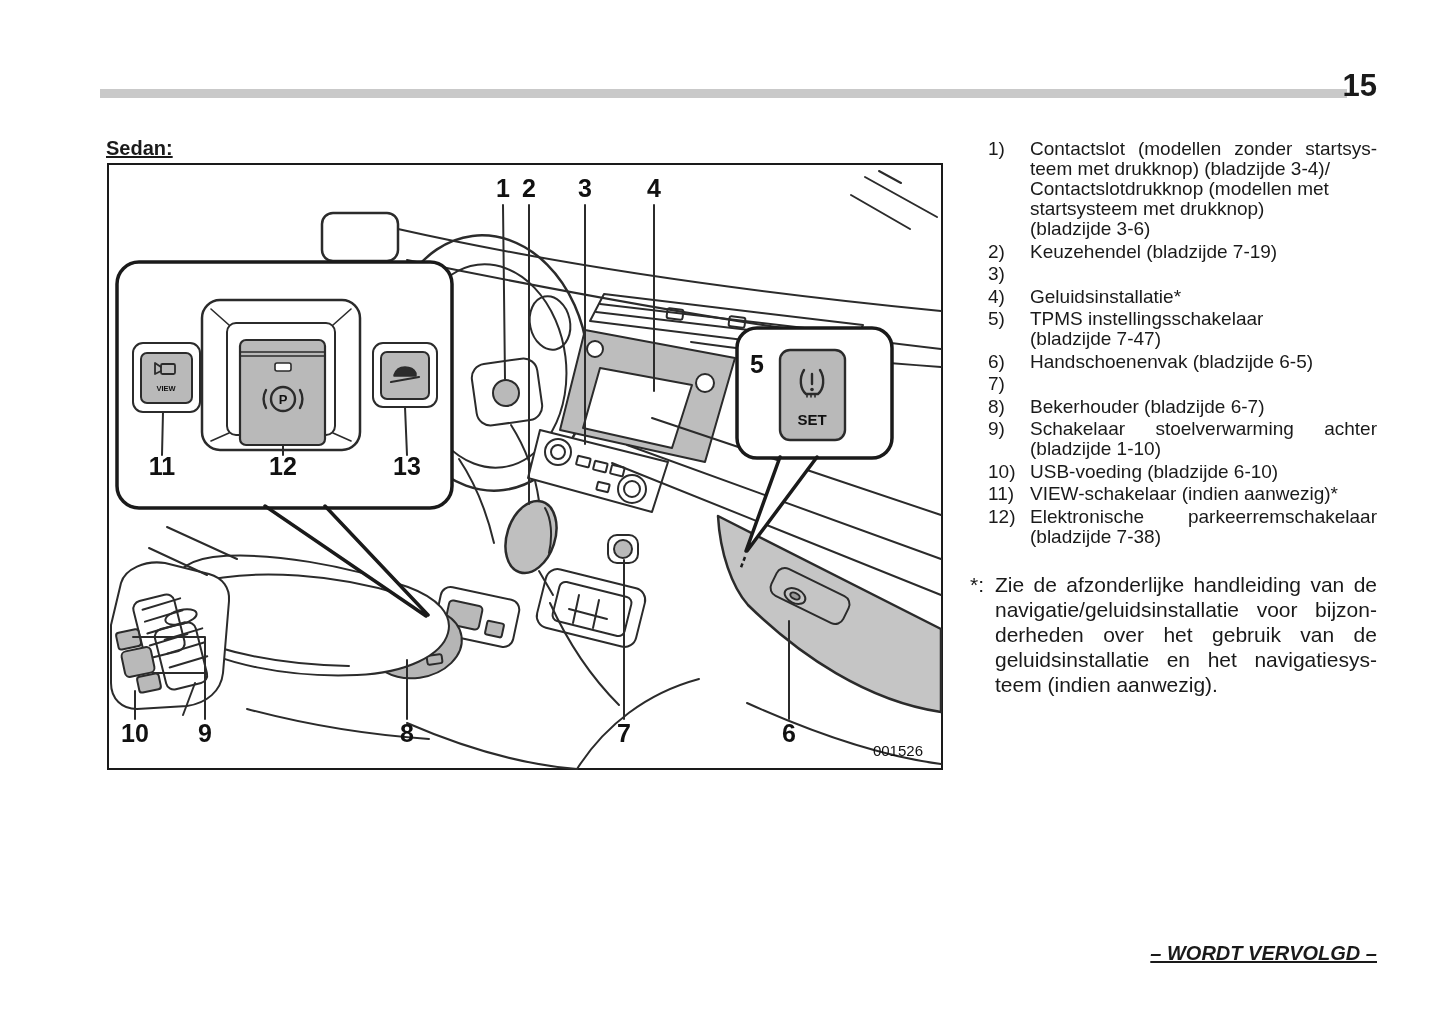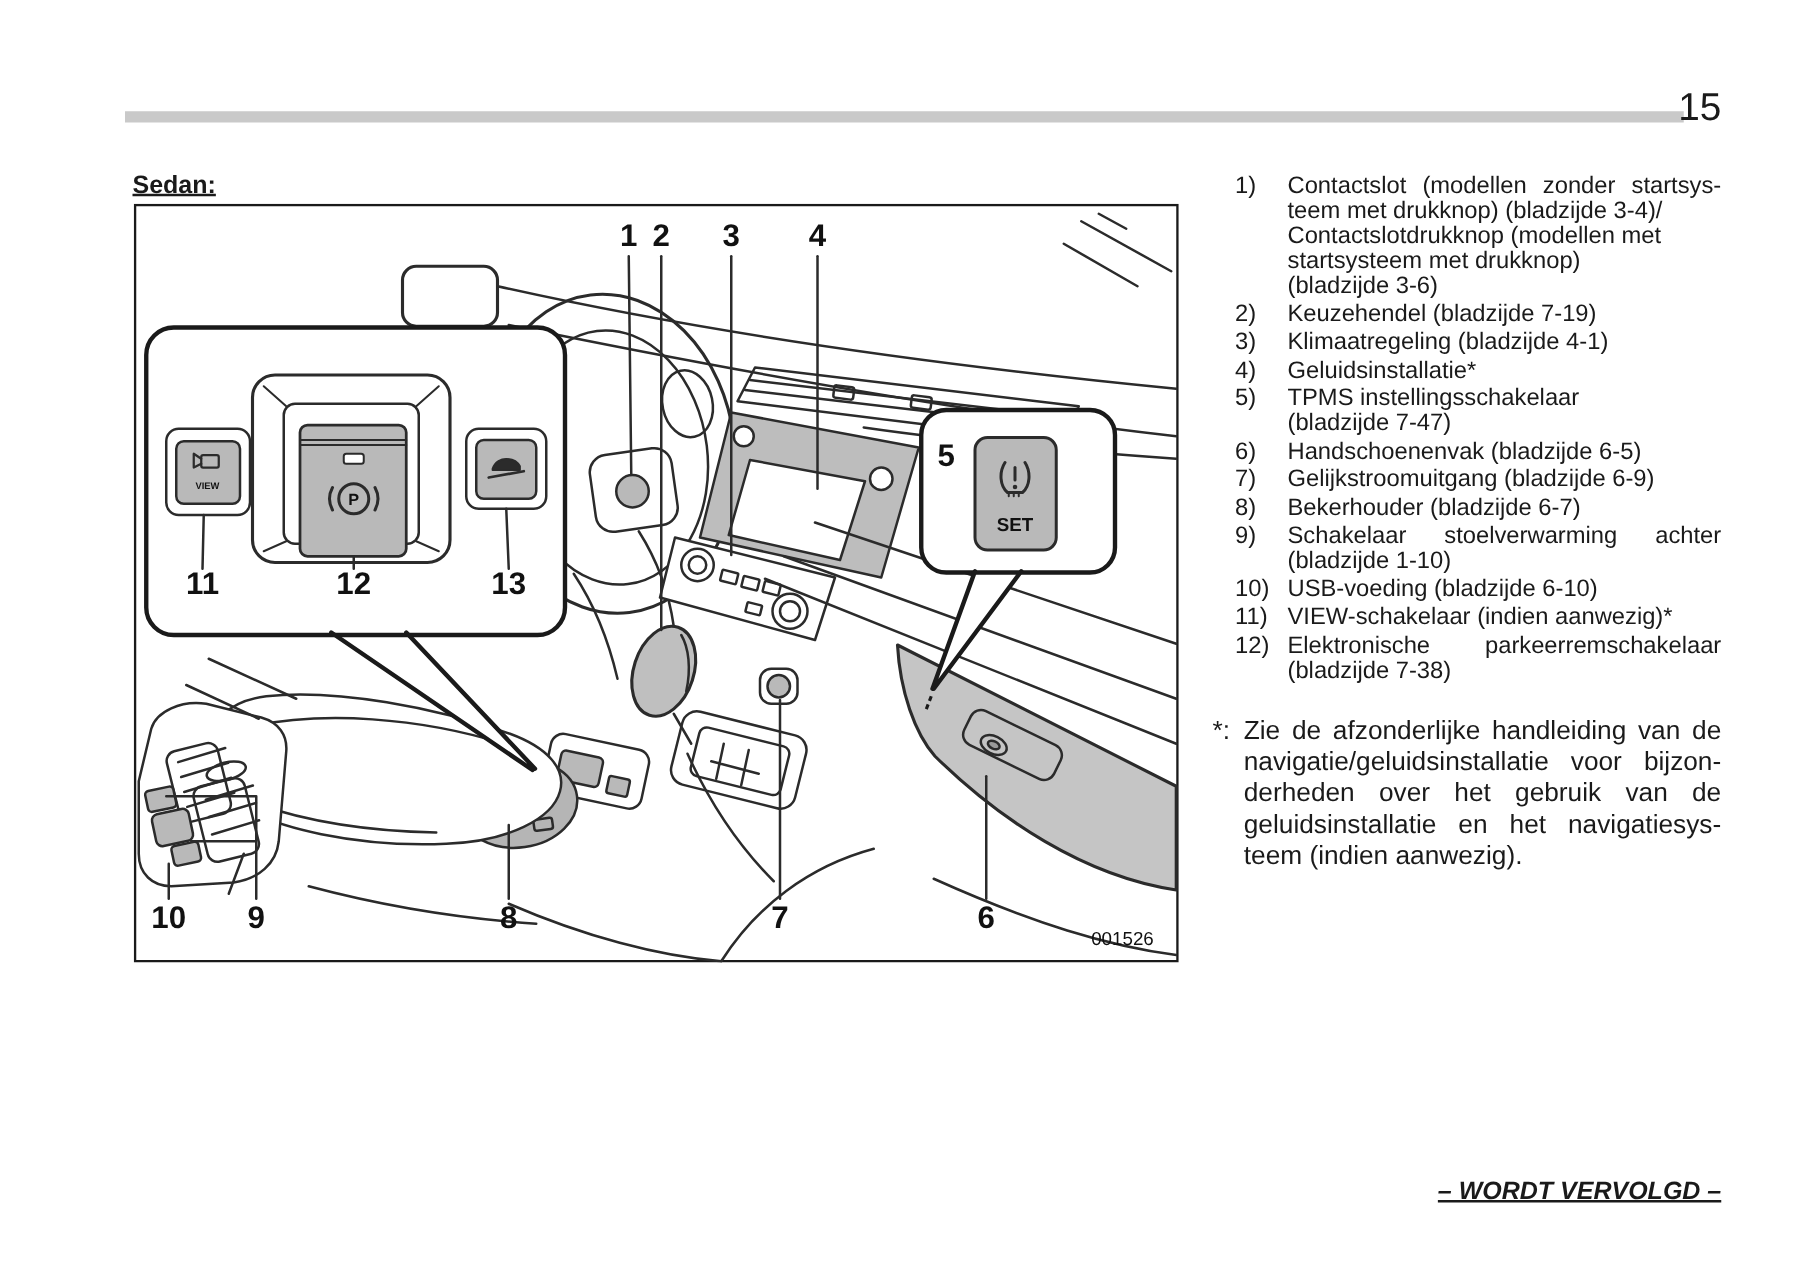--- a/index.html
+++ b/index.html
@@ -3,21 +3,21 @@
 <meta charset="utf-8">
 <style>
   html,body{margin:0;padding:0;}
   body{
     width:1445px;height:1018px;position:relative;overflow:hidden;
     background:#ffffff;color:#1a1a1a;
     font-family:"Liberation Sans",sans-serif;
   }
   .header-rule{position:absolute;left:100px;top:89px;width:1247px;height:9px;background:#c9c9c9;}
   .page-number{position:absolute;left:1247px;top:68px;width:130px;text-align:right;
-    font-size:31px;font-weight:normal;letter-spacing:0;}
+    font-size:31px;font-weight:bold;letter-spacing:0;}
   .section-label{position:absolute;left:106px;top:137px;font-size:20px;font-weight:bold;text-decoration:underline;}
   .figure-wrap{position:absolute;left:107px;top:163px;width:836px;height:607px;}
   svg{display:block;}
   svg text{font-family:"Liberation Sans",sans-serif;fill:#111;}
   .legend{position:absolute;left:988px;top:139px;width:389px;}
   .lg-item{display:flex;margin-bottom:2.5px;}
   .lg-num{width:42px;flex:none;font-size:19px;line-height:20px;}
   .lg-lines{width:347px;flex:none;font-size:19px;line-height:20px;}
   .tline{min-height:20px;}
   .tline.j{display:flex;justify-content:space-between;}
@@ -277,23 +277,20 @@
       </div>
     </div>
     <div class="lg-item">
       <div class="lg-num">2)</div>
       <div class="lg-lines">
         <div class="tline">Keuzehendel (bladzijde 7-19)</div>
       </div>
     </div>
     <div class="lg-item">
       <div class="lg-num">3)</div>
-      <div class="lg-lines">
-        <div class="tline">Klimaatregeling (bladzijde 4-1)</div>
-      </div>
     </div>
     <div class="lg-item">
       <div class="lg-num">4)</div>
       <div class="lg-lines">
         <div class="tline">Geluidsinstallatie*</div>
       </div>
     </div>
     <div class="lg-item">
       <div class="lg-num">5)</div>
       <div class="lg-lines">
@@ -302,23 +299,20 @@
       </div>
     </div>
     <div class="lg-item">
       <div class="lg-num">6)</div>
       <div class="lg-lines">
         <div class="tline">Handschoenenvak (bladzijde 6-5)</div>
       </div>
     </div>
     <div class="lg-item">
       <div class="lg-num">7)</div>
-      <div class="lg-lines">
-        <div class="tline">Gelijkstroomuitgang (bladzijde 6-9)</div>
-      </div>
     </div>
     <div class="lg-item">
       <div class="lg-num">8)</div>
       <div class="lg-lines">
         <div class="tline">Bekerhouder (bladzijde 6-7)</div>
       </div>
     </div>
     <div class="lg-item">
       <div class="lg-num">9)</div>
       <div class="lg-lines">

